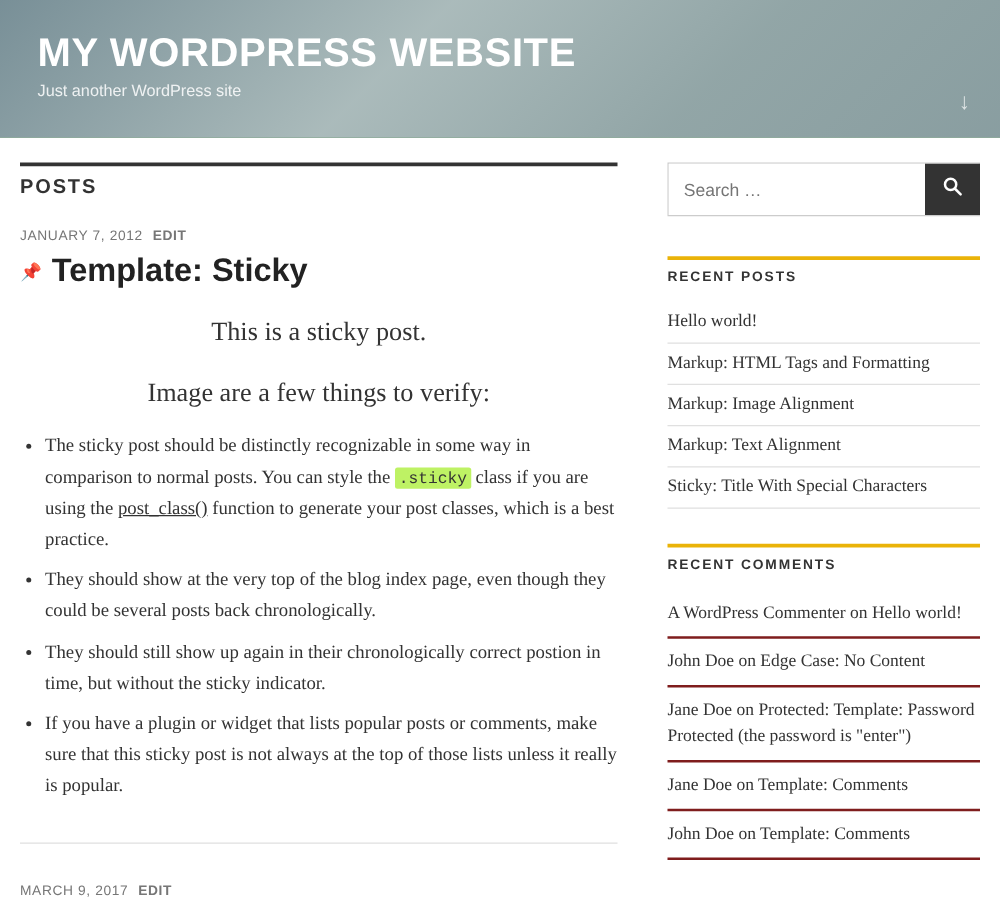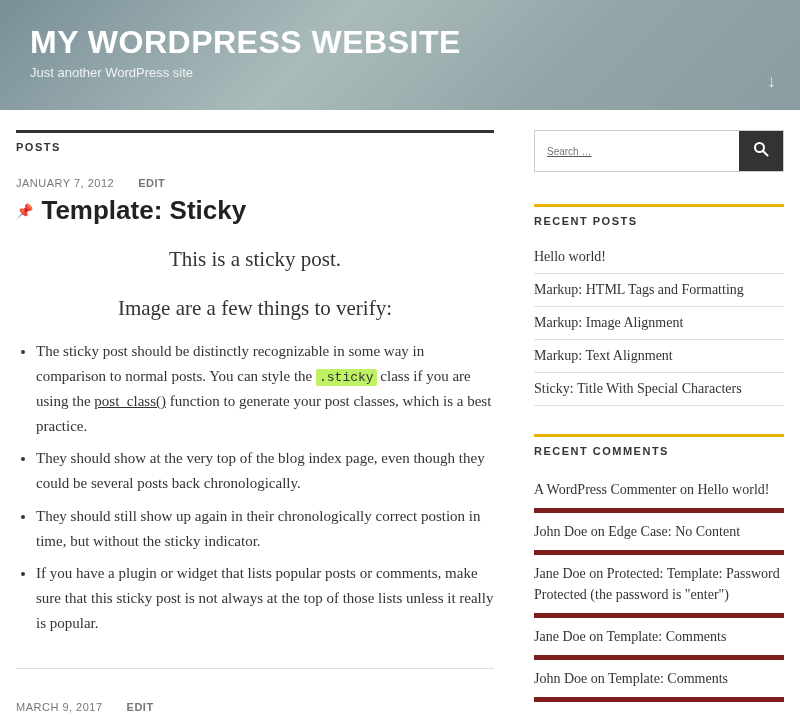--- a/index.html
+++ b/index.html
@@ -61,41 +61,41 @@
       min-width: 0;
     }
     .sidebar {
       width: 250px;
       flex-shrink: 0;
     }
 
     
     .posts-heading {
       font-family: Arial, Helvetica, sans-serif;
-      font-size: 11px;
+      font-size: 16px;
       font-weight: 700;
       letter-spacing: 1.5px;
       text-transform: uppercase;
       color: #333;
       border-top: 3px solid #333;
       padding-top: 8px;
       margin-bottom: 24px;
     }
 
     
     .post-meta {
       font-family: Arial, Helvetica, sans-serif;
       font-size: 11px;
       color: #767676;
       letter-spacing: 0.5px;
       text-transform: uppercase;
       margin-bottom: 6px;
       display: flex;
       align-items: center;
-      gap: 24px;
+      gap: 8px;
     }
     .post-meta .edit-link {
       color: #767676;
       text-decoration: none;
       font-weight: 600;
     }
     .sticky-icon {
       color: #333;
       font-size: 14px;
       display: inline-block;
@@ -154,24 +154,23 @@
       display: flex;
       align-items: stretch;
       border: 1px solid #ccc;
       margin-bottom: 32px;
     }
     .sidebar-search input {
       flex: 1;
       border: none;
       outline: none;
       padding: 10px 12px;
-      font-size: 10px;
+      font-size: 14px;
       font-family: Arial, sans-serif;
       color: #555;
-      text-decoration: underline;
     }
     .sidebar-search button {
       background: #333;
       border: none;
       color: #fff;
       padding: 10px 14px;
       cursor: pointer;
       font-size: 16px;
     }
     .sidebar-section-title {
@@ -193,21 +192,21 @@
       padding: 8px 0;
       border-bottom: 1px solid #e0e0e0;
       font-size: 14px;
     }
     .sidebar-links li a {
       color: #333;
       text-decoration: none;
     }
     .comment-item {
       padding: 8px 0;
-      border-bottom: 5px solid #7f1d1d;
+      border-bottom: 2px solid #7f1d1d;
       font-size: 14px;
       line-height: 1.5;
     }
     .comment-item a {
       color: #333;
       text-decoration: none;
     }
     .comment-list {
       margin-bottom: 28px;
     }

